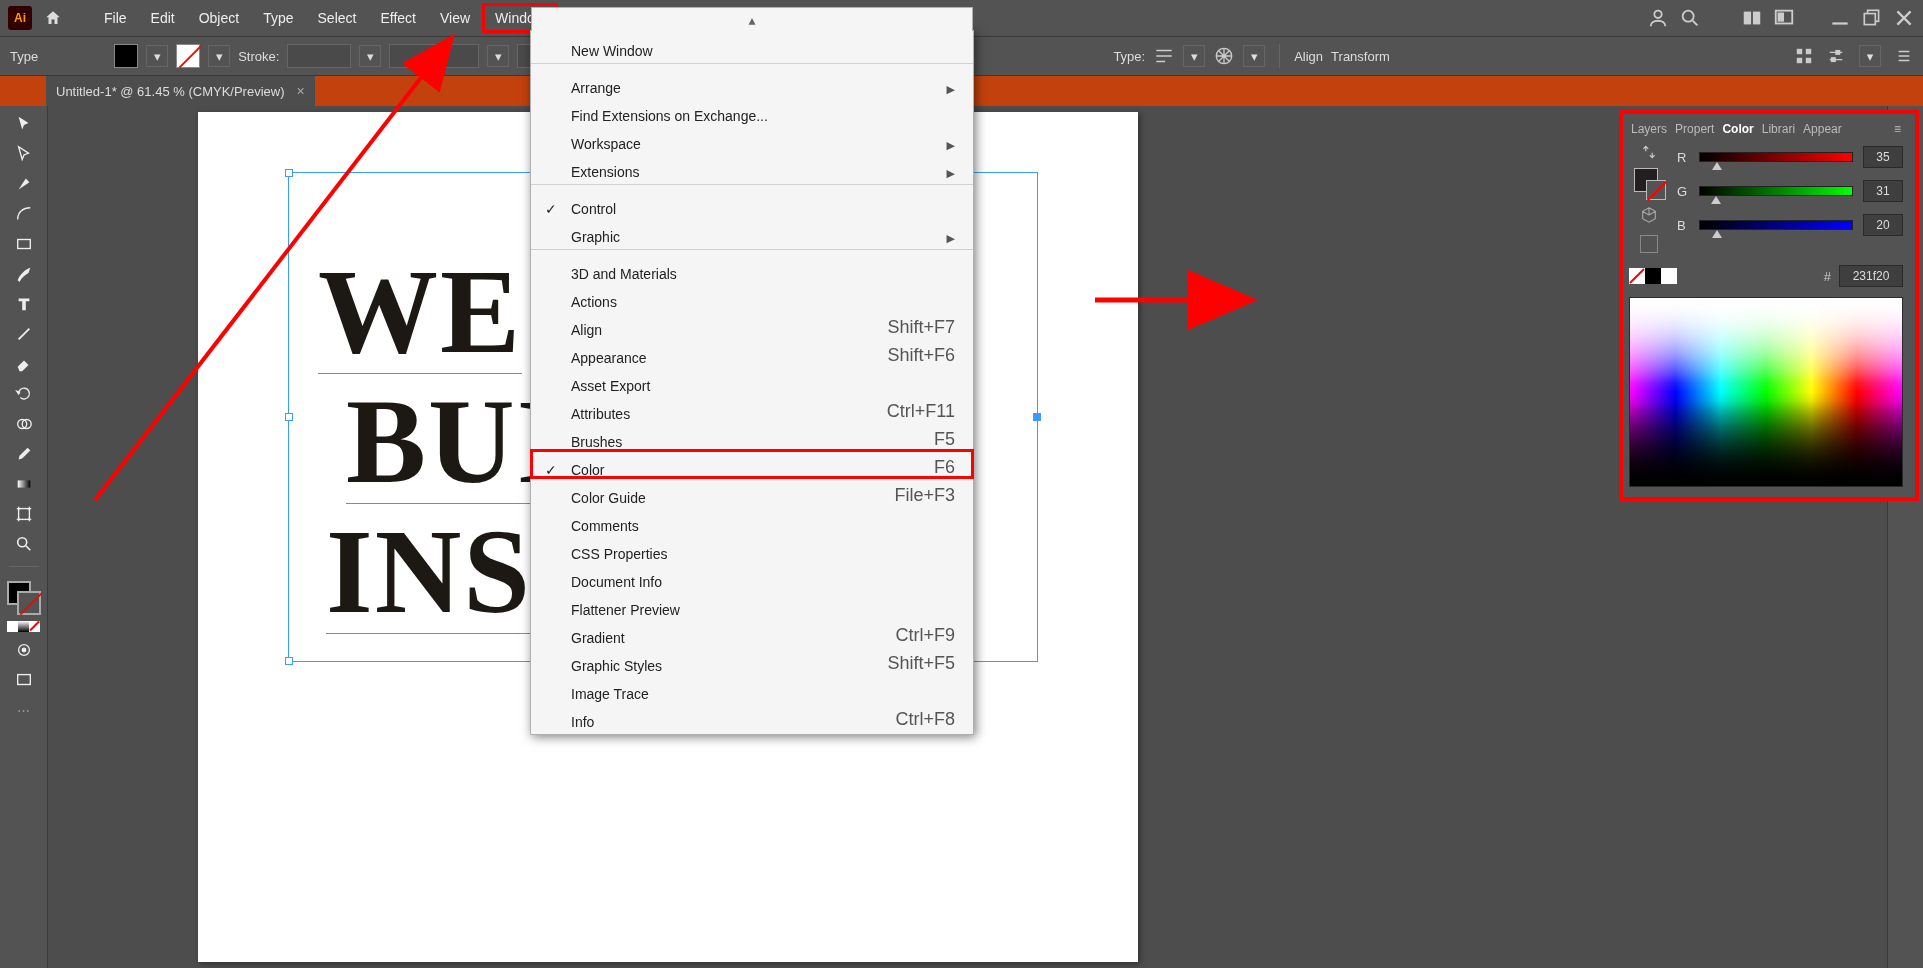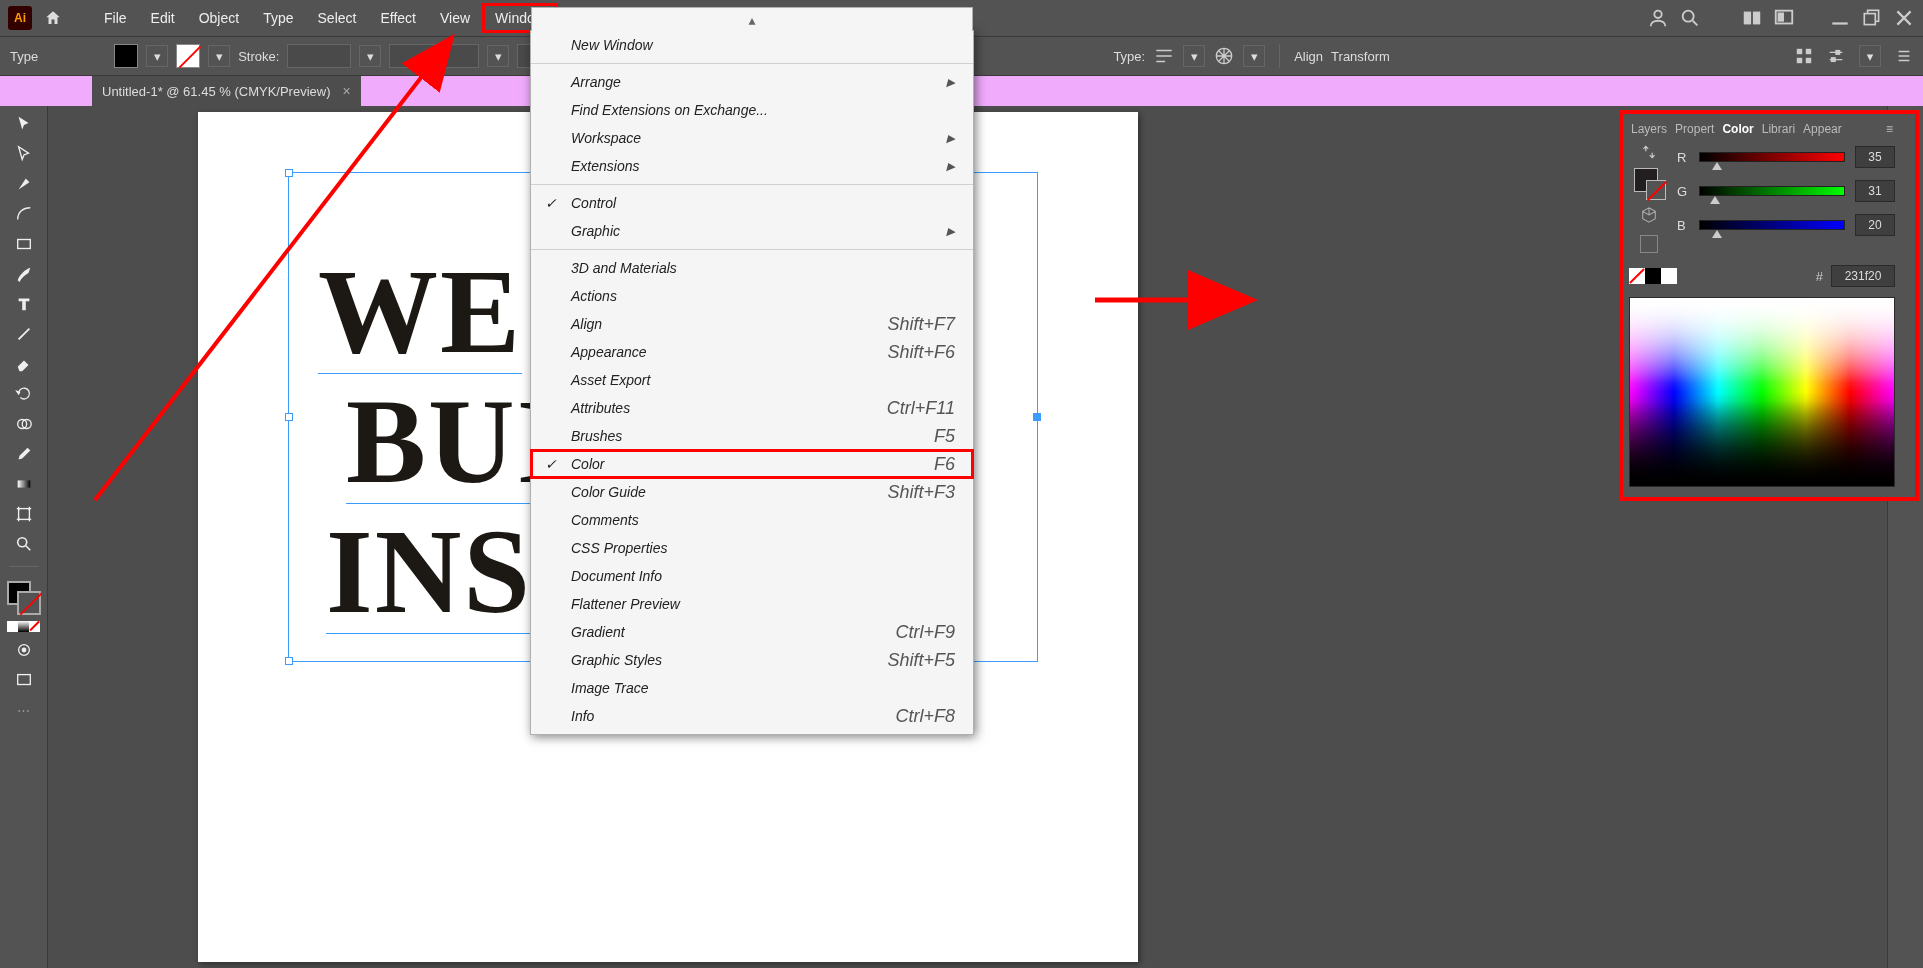--- a/index.html
+++ b/index.html
@@ -20,21 +20,21 @@
 .swatch-none { width:24px; height:24px; background:#fff; position:relative; border:1px solid #888; }
 .swatch-none::after { content:""; position:absolute; left:-2px; top:50%; width:30px; height:2px; background:red; transform:rotate(-45deg); transform-origin:center; }
 .dd { width:22px; height:22px; border:1px solid #666; display:flex; align-items:center; justify-content:center; }
 .sel-empty { width:64px; height:24px; border:1px solid #666; background:#4a4a4a; }
 .sel-wide  { width:90px; height:24px; border:1px solid #666; background:#4a4a4a; }
 .pipe { width:1px; height:24px; background:#666; margin:0 6px; }
 .ctrl-right { margin-left:auto; display:flex; gap:14px; align-items:center; }
 .tiny-icon { width:18px; height:18px; }
 
 
-.doctabs { height:30px; background:#f0abfc; display:flex; align-items:flex-start; padding-left:92px; font-size:13px; color:#ddd; }
+.doctabs { height:30px; background:#c2410c; display:flex; align-items:flex-start; padding-left:46px; font-size:13px; color:#ddd; }
 .doctab { padding:0 10px; height:100%; display:flex; align-items:center; gap:12px; background:#4d4d4d; }
 .doctab .x { font-size:14px; color:#aaa; }
 
 
 .workspace { position:absolute; top:106px; left:0; right:0; bottom:0; display:flex; }
 .tools { width:48px; background:#535353; display:flex; flex-direction:column; align-items:center; padding:6px 0; gap:6px; border-right:1px solid #3a3a3a; }
 .tool { width:30px; height:24px; display:flex; align-items:center; justify-content:center; color:#ddd; }
 .tool svg { width:18px; height:18px; }
 .tools .divider { width:30px; height:1px; background:#666; margin:4px 0; }
 .fill-stroke { position:relative; width:34px; height:34px; margin-top:4px; }
@@ -52,34 +52,34 @@
 .text-stack { position:absolute; left:120px; top:140px; display:flex; flex-direction:column; gap:10px; align-items:flex-start; }
 .text-stack .l2 { margin-left:28px; }
 .text-stack .l3 { margin-left:8px; }
 .baseline { position:absolute; bottom:-2px; left:0; right:0; height:1px; background:#3b9cff; }
 .scrollbar-v { position:absolute; right:250px; top:0; width:18px; height:100%; background:#4d4d4d; }
 .scroll-arrow-up { position:absolute; top:0; left:0; width:18px; height:18px; display:flex; align-items:center; justify-content:center; color:#aaa; }
 .scroll-thumb { position:absolute; top:300px; left:3px; width:12px; height:60px; background:#6a6a6a; border-radius:6px; }
 
 
 .dropdown { position:absolute; left:530px; top:30px; width:444px; background:#f5f5f5; color:#222; box-shadow:2px 2px 10px rgba(0,0,0,.5); border:1px solid #b0b0b0; font-size:14px; padding-bottom:4px; }
-.dd-row { height:28px; display:flex; align-items:center; padding-left:40px; padding-right:18px; position:relative;font-style:italic; }
+.dd-row { height:28px; display:flex; align-items:flex-end; padding-left:40px; padding-right:18px; position:relative; }
 .dd-row .shortcut { margin-left:auto; color:#555; font-size:18px; }
 .dd-row .check { position:absolute; left:14px; }
 .dd-row .sub-arrow { margin-left:auto; color:#555; font-size:11px; }
 .dd-sep { height:1px; background:#d0d0d0; margin:4px 0; }
 .dd-row.hl { outline:3px solid red; outline-offset:-2px; }
 .dd-scroll-up { position:absolute; top:-24px; left:0; right:0; height:24px; background:#f5f5f5; border:1px solid #b0b0b0; border-bottom:none; display:flex; align-items:center; justify-content:center; color:#666; }
 
 
 .rstack { width:36px; background:#535353; border-left:1px solid #3a3a3a; display:flex; flex-direction:column; align-items:center; padding-top:10px; gap:14px; }
 .rstack .ic { width:20px; height:20px; color:#ccc; }
 
 
-.panel { position:absolute; right:4px; top:110px; width:300px; background:#535353; border:4px solid red; padding:6px 20px 10px 6px; }
+.panel { position:absolute; right:4px; top:110px; width:300px; background:#535353; border:4px solid red; padding:6px 12px 10px 6px; }
 .panel-tabs { display:flex; gap:8px; font-size:12px; color:#bbb; padding:2px 2px 8px 2px; align-items:center; }
 .panel-tabs .tab { cursor:pointer; }
 .panel-tabs .tab.active { color:#fff; font-weight:bold; }
 .panel-tabs .hamb { margin-left:auto; }
 .color-ctrl { display:flex; gap:8px; }
 .swatches-col { width:40px; display:flex; flex-direction:column; align-items:center; gap:8px; }
 .big-sw { position:relative; width:30px; height:30px; }
 .big-sw .f { position:absolute; left:0; top:0; width:24px; height:24px; background:#231f20; border:1.5px solid #bbb; }
 .big-sw .s { position:absolute; right:-2px; bottom:-2px; width:20px; height:20px; background:#535353; border:1.5px solid #bbb; }
 .big-sw .s::after { content:""; position:absolute; left:-3px; top:50%; width:26px; height:2px; background:red; transform:rotate(-45deg); }
@@ -431,21 +431,21 @@
       <span>Brushes</span>
       <span class="shortcut">F5</span>
     </div>
     <div class="dd-row hl">
       <span class="check">✓</span>
       <span>Color</span>
       <span class="shortcut">F6</span>
     </div>
     <div class="dd-row">
       <span>Color Guide</span>
-      <span class="shortcut">Shift+F3</span>
+      <span class="shortcut">File+F3</span>
     </div>
     <div class="dd-row">
       <span>Comments</span>
     </div>
     <div class="dd-row">
       <span>CSS Properties</span>
     </div>
     <div class="dd-row">
       <span>Document Info</span>
     </div>

